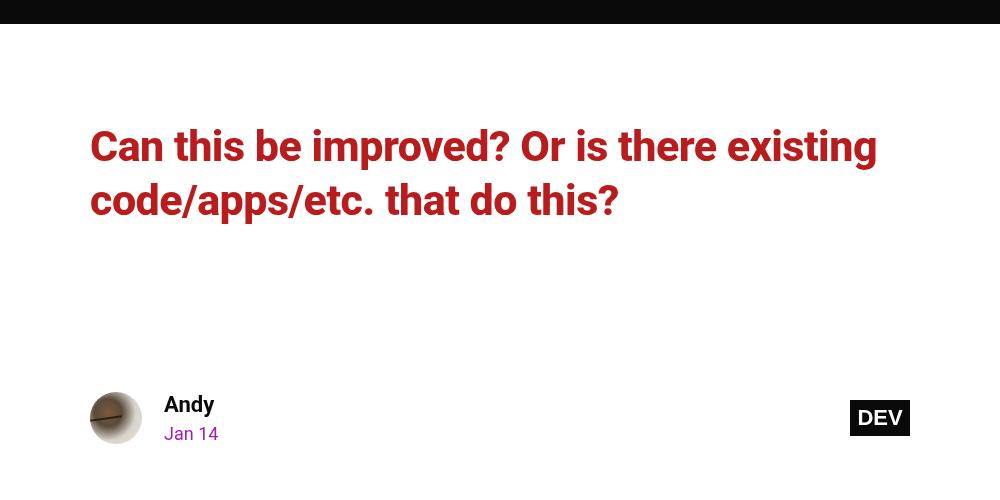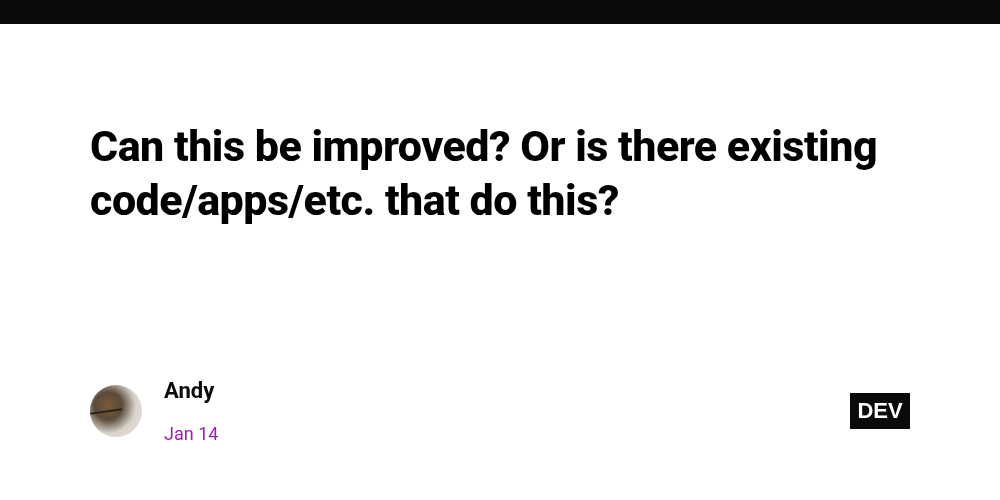--- a/index.html
+++ b/index.html
@@ -15,21 +15,21 @@
     height: 24px;
     background: #0a0a0a;
   }
   .content {
     padding: 96px 90px 0 90px;
   }
   .title {
     font-size: 43px;
     font-weight: 800;
     line-height: 1.25;
-    color: #000000;
+    color: #b91c1c;
     letter-spacing: -0.5px;
   }
   .footer {
     position: absolute;
     bottom: 56px;
     left: 90px;
     right: 90px;
     display: flex;
     align-items: center;
     justify-content: space-between;
@@ -53,21 +53,21 @@
     top: 26px;
     left: -8px;
     width: 40px;
     height: 2px;
     background: #2a2218;
     transform: rotate(-8deg);
   }
   .author-info {
     display: flex;
     flex-direction: column;
-    gap: 20px;
+    gap: 6px;
   }
   .author-name {
     font-size: 22px;
     font-weight: 700;
     color: #0a0a0a;
   }
   .post-date {
     font-size: 18px;
     color: #a21caf;
   }

